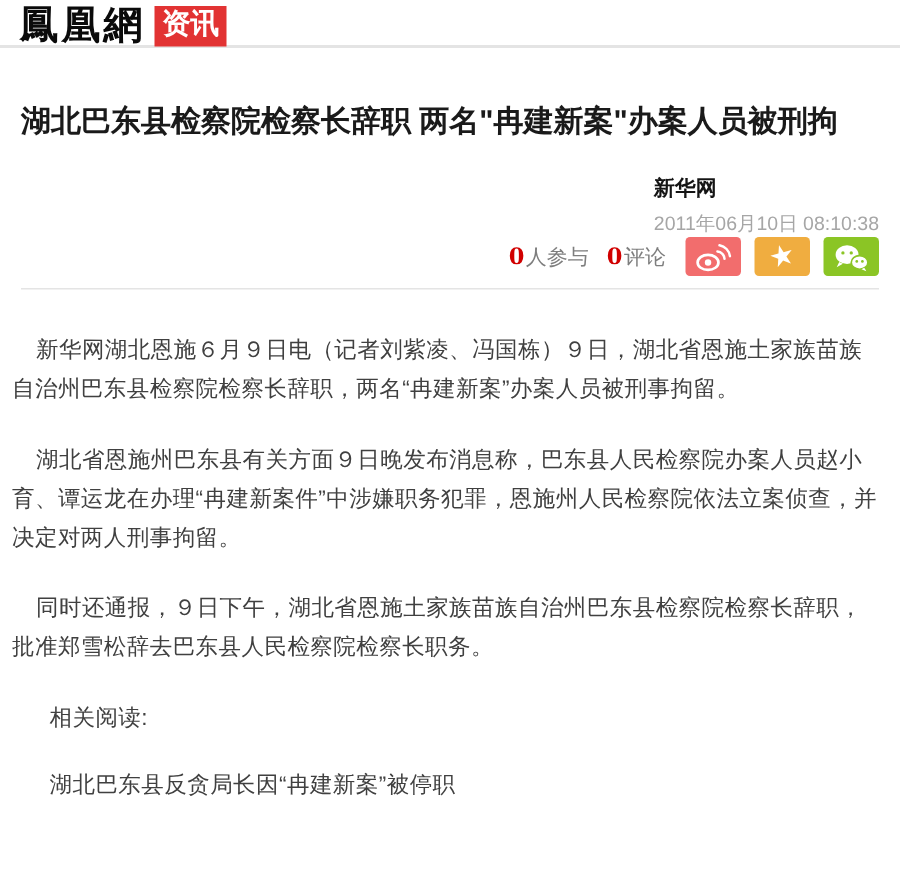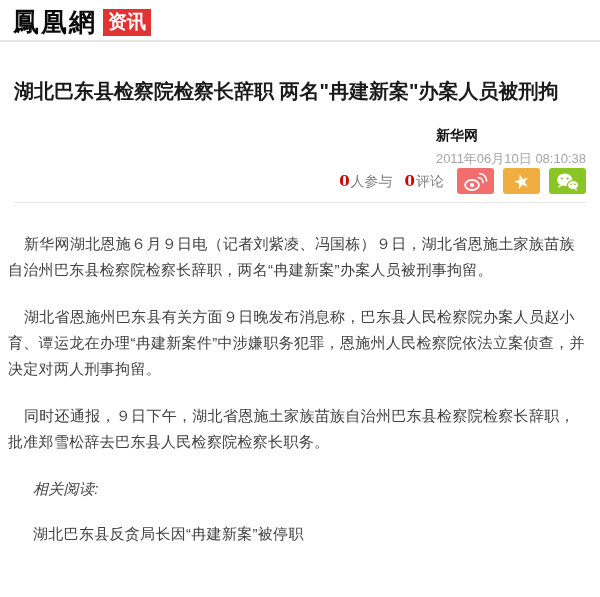--- a/index.html
+++ b/index.html
@@ -5,21 +5,21 @@
   * { margin:0; padding:0; box-sizing:border-box; }
   html,body { background:#fff; }
   body {
     width:600px; height:597px; overflow:hidden;
     font-family:"Liberation Sans", sans-serif;
     -webkit-font-smoothing:antialiased;
   }
 
   
   .site-header {
-    height:42px; display:flex; align-items:center;
+    height:32px; display:flex; align-items:center;
     padding:4px 0 0 13px;
     border-bottom:2px solid #e4e4e4;
   }
   .logo {
     font-family:"DejaVu Serif", serif; font-weight:bold;
     font-size:26px; color:#0a0a0a; letter-spacing:2px; line-height:28px;
     cursor:pointer;
   }
   .badge {
     display:inline-block; margin-left:6px;
@@ -63,21 +63,21 @@
 
   .divider { border:none; border-top:1px solid #e4e4e4; margin:8px 14px 0; }
 
   
   .article-body { padding:28px 12px 0 8px; }
   .article-body p {
     font-size:15px; line-height:26px; color:#404040;
     letter-spacing:0.3px; margin:0 0 21px; text-indent:16px;
   }
   .related { margin-top:6px; }
-  .related .related-heading { text-indent:25px; margin-bottom:19px;font-style:italic; }
+  .related .related-heading { text-indent:25px; margin-bottom:19px; }
   .related .related-link { text-indent:25px; margin-bottom:0; cursor:pointer; }
 </style>
 </head>
 <body>
 
 <div class="site-header">
   <span class="logo">鳳凰網</span>
   <span class="badge" style="background-color: rgb(226, 51, 51); --icon-bg: #e23333;">资讯</span>
 </div>
 

